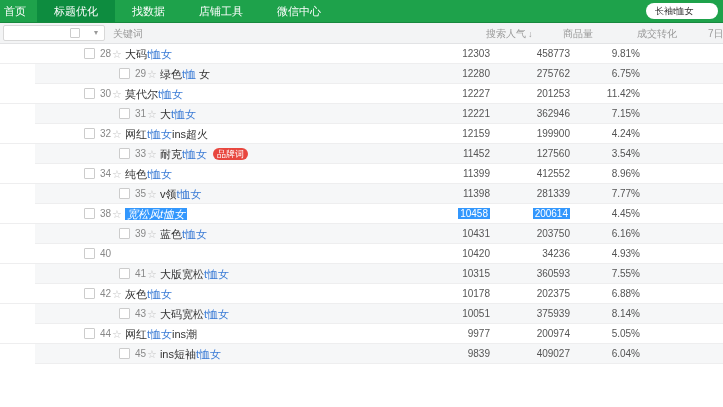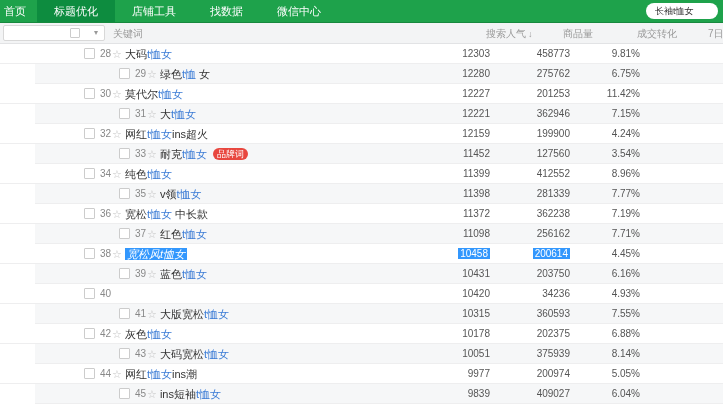--- a/index.html
+++ b/index.html
@@ -45,22 +45,22 @@
   .sel{background:#3297fd;color:#fff !important;padding:0 2px;}
   .sel .seg-blue,.sel .seg-dark{color:#fff;font-style:italic;}
 </style>
 </head>
 <body>
 
 <div class="navbar">
   <div id="nav-items" style="display:flex">
       <div class="nav-item first">首页</div>
       <div class="nav-item active">标题优化</div>
+      <div class="nav-item">找数据</div>
       <div class="nav-item">店铺工具</div>
-      <div class="nav-item">找数据</div>
       <div class="nav-item">微信中心</div>
     </div>
   <div class="search-pill">
     <input type="text" value="长袖t恤女" style="">
   </div>
 </div>
 
 <div class="filter-bar">
   <div class="select-box">
     <span class="cbx"></span>
@@ -135,36 +135,20 @@
     <div class="row stripe">
       <span class="cbx"></span>
       <span class="num">35</span>
       <span class="kw"><span class="star">☆</span><span><span class="seg-dark">v领</span><span class="seg-blue">t恤女</span></span></span>
       <span class="val v-search">11398</span>
       <span class="val v-goods">281339</span>
       <span class="val v-conv">7.77%</span>
     </div>
     <div class="row">
       <span class="cbx"></span>
-      <span class="num">36</span>
-      <span class="kw"><span class="star">☆</span><span><span class="seg-dark">宽松</span><span class="seg-blue">t恤女</span><span class="seg-dark"> 中长款</span></span></span>
-      <span class="val v-search">11372</span>
-      <span class="val v-goods">362238</span>
-      <span class="val v-conv">7.19%</span>
-    </div>
-    <div class="row stripe">
-      <span class="cbx"></span>
-      <span class="num">37</span>
-      <span class="kw"><span class="star">☆</span><span><span class="seg-dark">红色</span><span class="seg-blue">t恤女</span></span></span>
-      <span class="val v-search">11098</span>
-      <span class="val v-goods">256162</span>
-      <span class="val v-conv">7.71%</span>
-    </div>
-    <div class="row">
-      <span class="cbx"></span>
       <span class="num">38</span>
       <span class="kw"><span class="star">☆</span><span class="sel"><span class="seg-dark">宽松风</span><span class="seg-blue">t恤女</span></span></span>
       <span class="val v-search sel">10458</span>
       <span class="val v-goods sel">200614</span>
       <span class="val v-conv">4.45%</span>
     </div>
     <div class="row stripe">
       <span class="cbx"></span>
       <span class="num">39</span>
       <span class="kw"><span class="star">☆</span><span><span class="seg-dark">蓝色</span><span class="seg-blue">t恤女</span></span></span>

